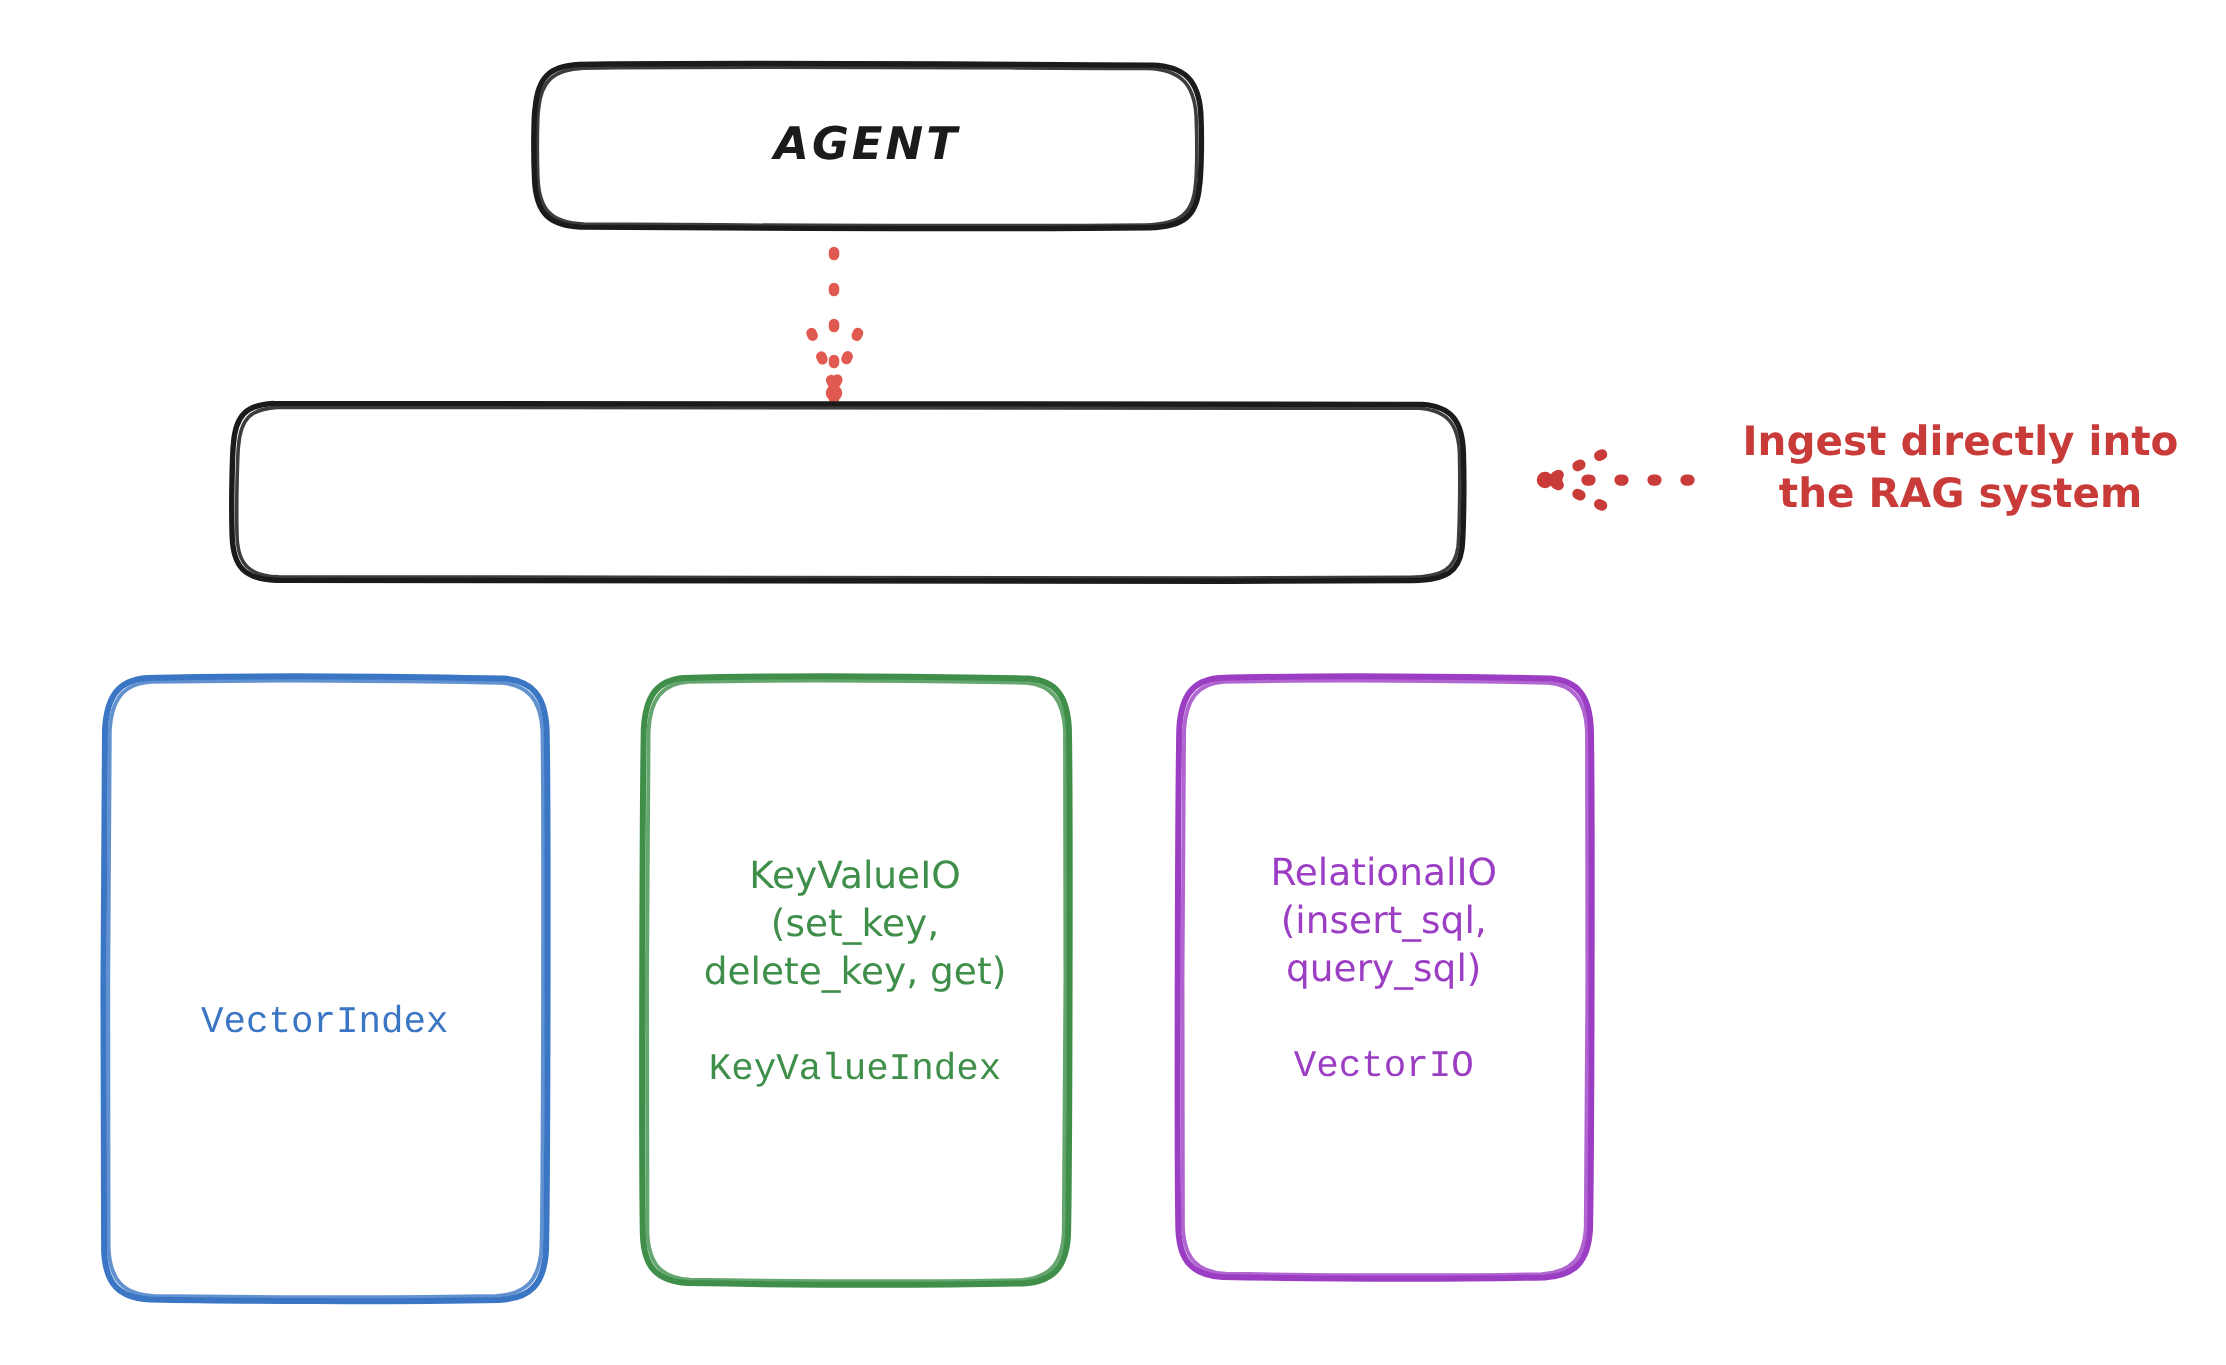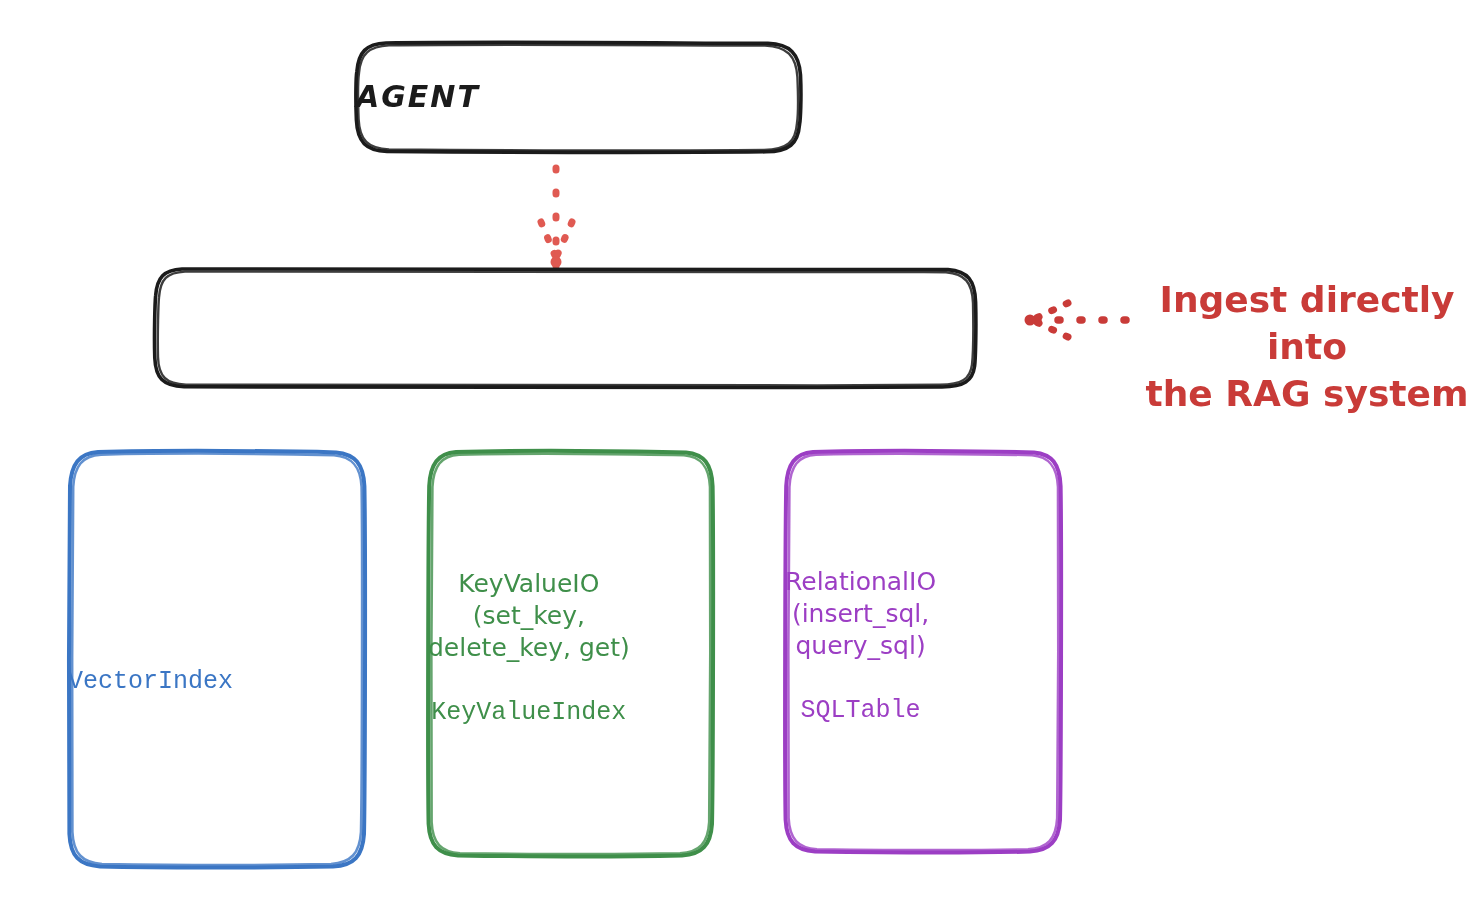--- a/index.html
+++ b/index.html
@@ -23,21 +23,21 @@
     top: 0;
     left: 0;
     width: 1484px;
     height: 910px;
   }
   
   .node {
     position: absolute;
     display: flex;
     flex-direction: column;
-    align-items: flex-start;
+    align-items: center;
     justify-content: center;
     text-align: center;
     box-sizing: border-box;
     user-select: none;
   }
   .node-label {
     white-space: pre-line;
     line-height: 1.28;
   }
   #agent-node {
@@ -94,21 +94,21 @@
   #relational-io-node .inner { transform: translateY(-14px); margin-top: 16px; }
 
   
   #ingest-annotation {
     position: absolute;
     left: 1142px;
     top: 277px;
     width: 330px;
     text-align: center;
     font-family: "DejaVu Sans", sans-serif;
-    font-size: 36px;
+    font-size: 27px;
     font-weight: 600;
     line-height: 1.3;
     color: #c93b38;
     white-space: pre-line;
     user-select: none;
   }
 </style>
 </head>
 <body>
 
@@ -204,20 +204,20 @@
 delete_key, get)</div>
       <div class="node-sub">KeyValueIndex</div>
     </div>
   </div>
 
   <div class="node store-node" id="relational-io-node">
     <div class="inner">
       <div class="node-label">RelationalIO
 (insert_sql,
 query_sql)</div>
-      <div class="node-sub">SQLTable</div>
+      <div class="node-sub">VectorIO</div>
     </div>
   </div>
 
   <div id="ingest-annotation">Ingest directly into
 the RAG system</div>
 
 </div>
 
 </body></html>

